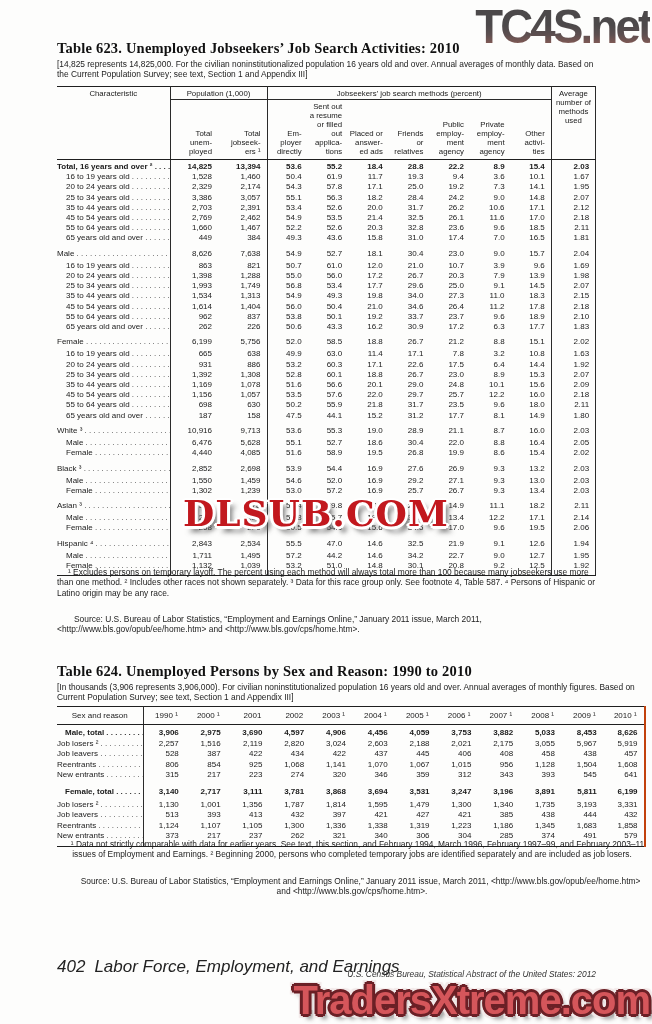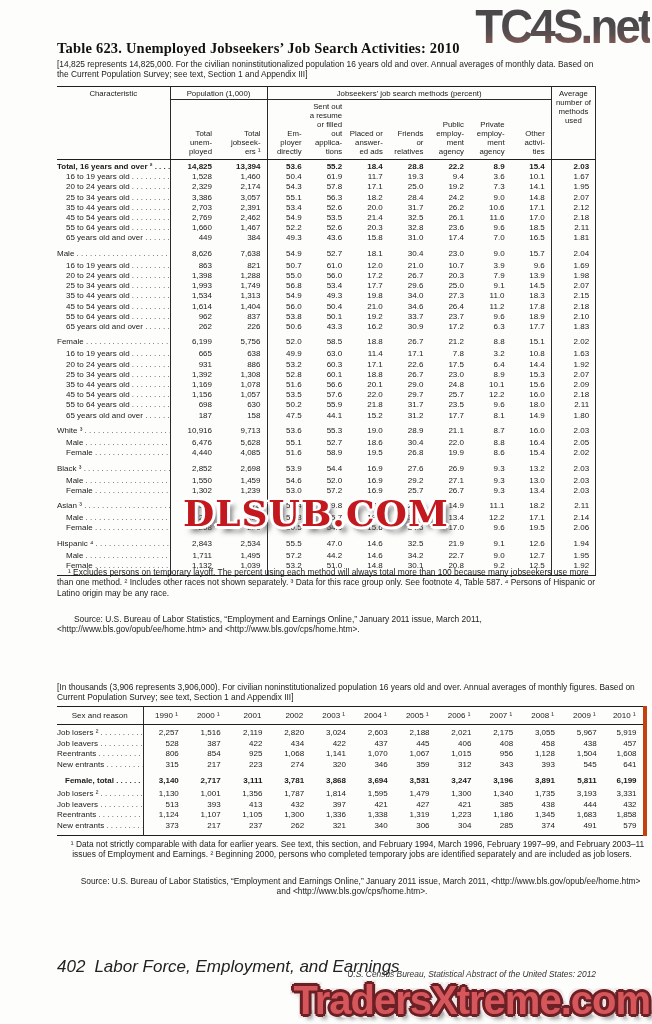--- a/index.html
+++ b/index.html
@@ -39,21 +39,21 @@
                    border-bottom:1.2px solid #1f1f1f;}
   #t623 th.jbs,#t623 td.c1{border-right:1px solid #2a2a2a;}
   #t623 th.oth,#t623 td.c8{border-right:1px solid #2a2a2a;}
   #t623 td.lbl{border-right:1px solid #2a2a2a;}
   #t623 .ind1 .lf{padding-left:9px;}
   #t623 tbody tr:first-child td{padding-top:2px;}
   #t623 tbody tr:last-child td{padding-bottom:4px;}
 
   
   #t624{left:57px;top:706px;width:588px;border-top:1.6px solid #1f1f1f;
-        border-bottom:1.6px solid #1f1f1f;border-right:4px solid #c2410c;}
+        border-bottom:1.6px solid #1f1f1f;border-right:2px solid #c2410c;}
   #t624 th{font-weight:normal;font-size:8px;line-height:9px;color:#1a1a1a;
            border-bottom:1.1px solid #1f1f1f;}
   #t624 th.sexr{text-align:center;vertical-align:middle;border-right:1px solid #2a2a2a;
                 padding:4px 0;}
   #t624 th.ynum{text-align:right;vertical-align:middle;padding:4px 7px 4px 0;}
   #t624 td{line-height:10.6px;height:10.6px;}
   #t624 td.lbl{border-right:1px solid #2a2a2a;}
   #t624 tr.bold .lf{padding-left:8px;}
   #t624 tbody tr:first-child td{padding-top:3px;}
   #t624 tbody tr:last-child td{padding-bottom:4px;}
@@ -749,20 +749,21 @@
       </tbody>
   </table>
 
   <div class="footnotes" style="left:57px;top:567px;width:547px;">
     <p class="fn">¹ Excludes persons on temporary layoff. The percent using each method will always total more than 100 because many jobseekers use more than one  method. ² Includes other races not shown separately. ³ Data for this race group only. See footnote 4, Table 587. ⁴ Persons of Hispanic or Latino origin may be any race.</p>
     <p class="src">Source: U.S. Bureau of Labor Statistics, “Employment and Earnings Online,” January 2011 issue, March 2011, &lt;http://www.bls.gov/opub/ee/home.htm&gt; and &lt;http://www.bls.gov/cps/home.htm&gt;.</p>
   </div>
 
   <div class="wm-mid">DLSUB.COM</div>
 
+  <div class="tbl-title" style="left:57px;top:663px;">Table 624. Unemployed Persons by Sex and Reason: 1990 to 2010</div>
   <div class="tbl-note" style="left:57px;top:682px;width:586px;">[In thousands (3,906 represents 3,906,000). For civilian noninstitutionalized population 16 years old and over. Annual averages of monthly figures. Based on Current Population Survey; see text, Section 1 and Appendix III]</div>
 
   <table id="t624">
     <colgroup>
       <col style="width:86px">
       <col style="width:41.8px">
         <col style="width:41.8px">
         <col style="width:41.8px">
       <col style="width:41.8px">
         <col style="width:41.8px">
@@ -785,20 +786,39 @@
           <th class="ynum">2004 ¹</th>
           <th class="ynum">2005 ¹</th>
           <th class="ynum">2006 ¹</th>
           <th class="ynum">2007 ¹</th>
           <th class="ynum">2008 ¹</th>
           <th class="ynum">2009 ¹</th>
           <th class="ynum">2010 ¹</th>
         </tr>
     </thead>
     <tbody>
+        <tr class="bold">
+          <td class="lbl">
+            <div class="lf">
+              <span class="lt">Male, total</span>
+            </div>
+          </td>
+          <td class="num c0">3,906</td>
+          <td class="num c1">2,975</td>
+          <td class="num c2">3,690</td>
+          <td class="num c3">4,597</td>
+          <td class="num c4">4,906</td>
+          <td class="num c5">4,456</td>
+          <td class="num c6">4,059</td>
+          <td class="num c7">3,753</td>
+          <td class="num c8">3,882</td>
+          <td class="num c9">5,033</td>
+          <td class="num c10">8,453</td>
+          <td class="num c11">8,626</td>
+        </tr>
         <tr>
           <td class="lbl">
             <div class="lf">
               <span class="lt">Job losers ²</span>
             </div>
           </td>
           <td class="num c0">2,257</td>
           <td class="num c1">1,516</td>
           <td class="num c2">2,119</td>
           <td class="num c3">2,820</td>

